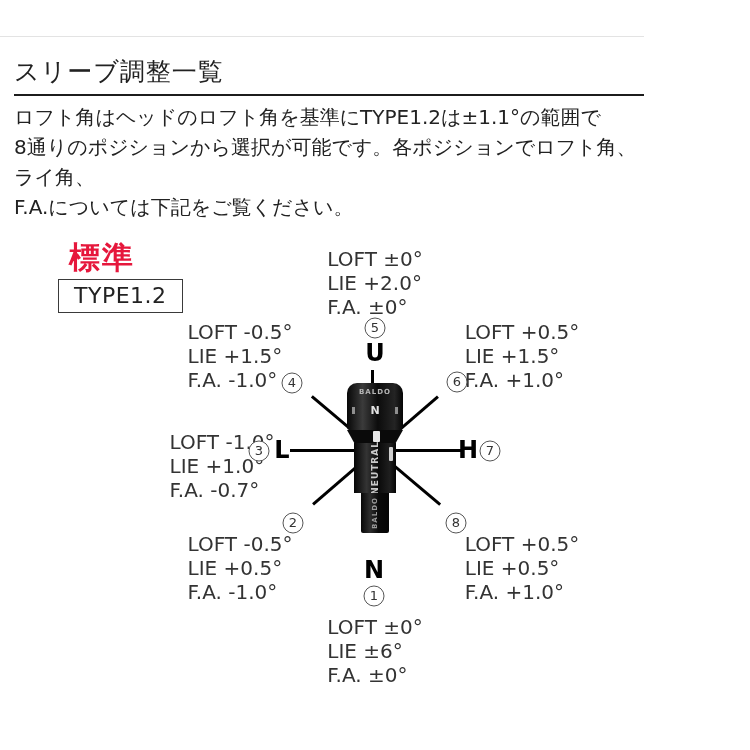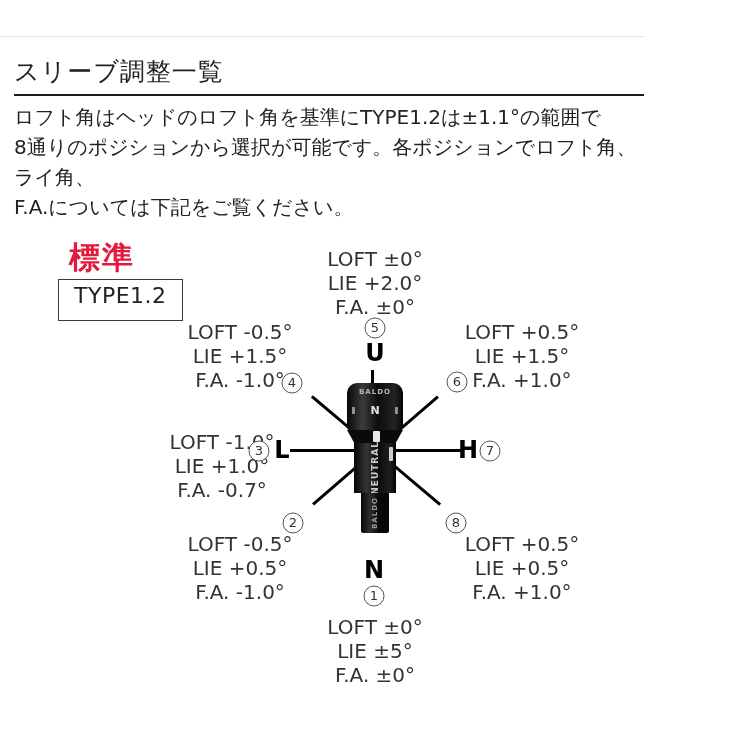--- a/index.html
+++ b/index.html
@@ -28,21 +28,21 @@
     position: absolute; left: 14px; top: 102px;
     font-size: 20px; line-height: 30px; color: #222;
   }
   .standard {
     position: absolute; left: 69px; top: 237px;
     font-size: 31px; font-weight: bold; letter-spacing: 2px; text-align: right;
   }
   .type-box {
     position: absolute; left: 58px; top: 279px;
     border: 1px solid #3a3a3a;
-    padding: 3px 15px 12px 15px;
+    padding: 3px 15px 4px 15px;
     font-size: 22px; color: #222; letter-spacing: 0.5px;
     background: #fff;
   }
   
   .diagram { position: absolute; left: 0; top: 0; width: 750px; height: 750px; }
   .dline { position: absolute; background: #000; height: 3px; z-index: 1; }
   .line-h { left: 290px; top: 449px; width: 172px; }
   .line-v { left: 292px; top: 449px; width: 161px; transform: rotate(90deg); }
   .line-d1 { left: 292px; top: 449px; width: 168px; transform: rotate(40.2deg); }
   .line-d2 { left: 293px; top: 449px; width: 165px; transform: rotate(-40.8deg); }
@@ -91,21 +91,21 @@
     background: linear-gradient(90deg,#080808,#2e2e2e 32%,#0a0a0a 62%,#050505);
     border-radius: 0 0 2px 2px;
     display: flex; align-items: center; justify-content: center;
   }
   .sleeve-tip .vtext { font-size: 7px; color: #9a9a9a; }
 
   
   .vals {
     position: absolute; z-index: 3;
     font-size: 20px; line-height: 24px; color: #333;
-    text-align: center; white-space: nowrap;
+    text-align: left; white-space: nowrap;
     transform: translateX(-50%);
   }
   .circle {
     position: absolute; z-index: 3;
     width: 21px; height: 21px;
     border: 1.5px solid #555; border-radius: 50%;
     font-size: 13px; line-height: 18px; color: #333;
     text-align: center;
     transform: translate(-50%,-50%);
     background: #fff;
@@ -206,18 +206,18 @@
       <div>LOFT +0.5°</div>
       <div>LIE +0.5°</div>
       <div>F.A. +1.0°</div>
     </div>
     <div class="circle" style="left:456px; top:523px;">8</div>
 
     <div class="dir-letter" style="left:374px; top:570px;">N</div>
     <div class="circle" style="left:374px; top:596px;">1</div>
     <div class="vals" style="left:375px; top:615px;">
       <div>LOFT ±0°</div>
-      <div>LIE ±5°</div>
+      <div>LIE ±6°</div>
       <div>F.A. ±0°</div>
     </div>
 
   </div>
 </div>
 
 </body></html>

